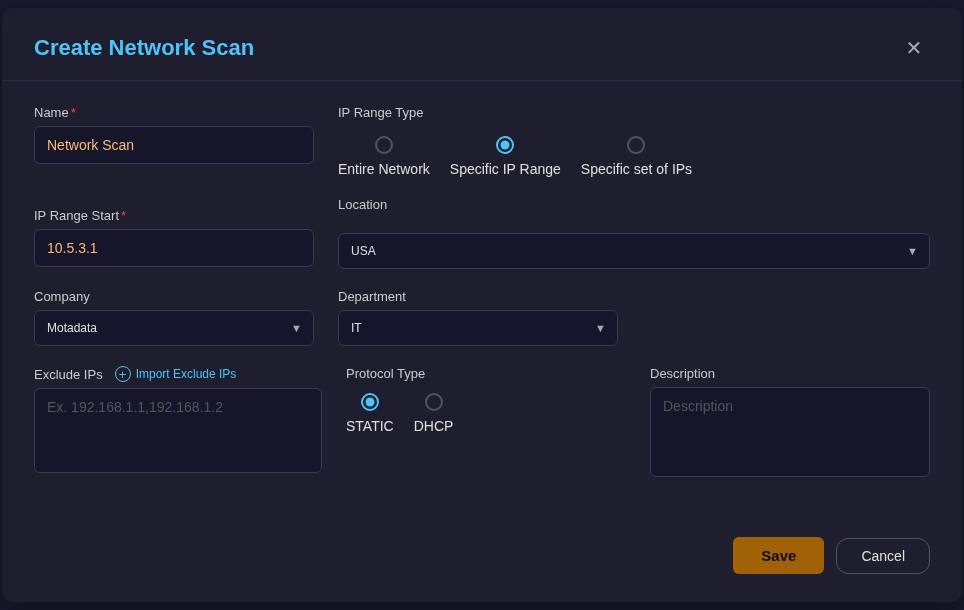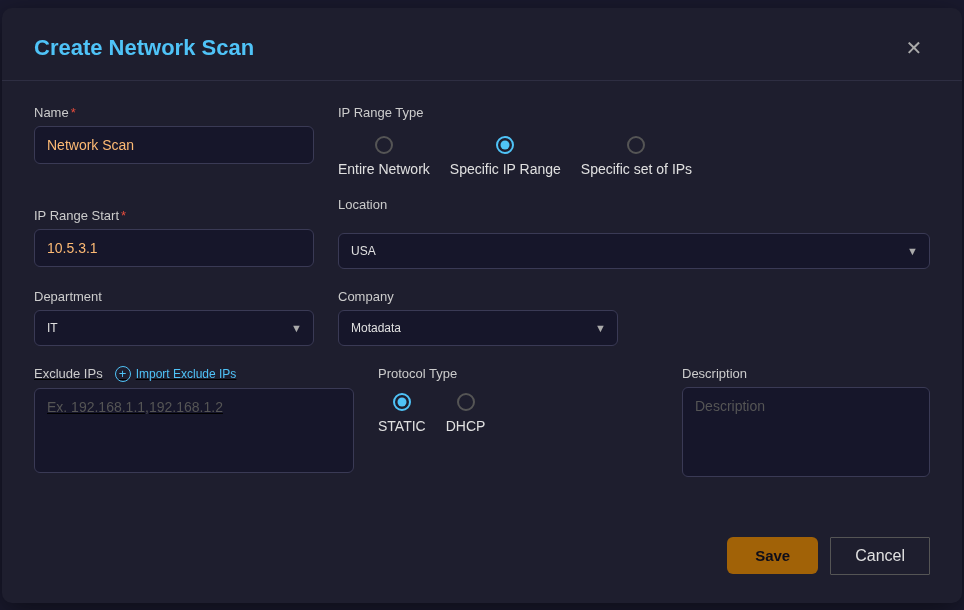--- a/index.html
+++ b/index.html
@@ -60,21 +60,21 @@
       flex-direction: column;
       gap: 6px;
     }
     .form-group.name-group { width: 280px; }
     .form-group.ip-range-type-group { flex: 1; }
     .form-group.ip-start-group { width: 280px; margin-top: 11px; }
     .form-group.ip-end-group { width: 280px; }
     .form-group.location-group { flex: 1; gap: 21px; }
     .form-group.department-group { width: 280px; }
     .form-group.company-group { width: 280px; }
-    .form-group.exclude-group { width: 320px; text-decoration: underline; }
+    .form-group.exclude-group { width: 288px; }
     .form-group.protocol-group { width: 280px; }
     .form-group.description-group { flex: 1; }
 
     label {
       font-size: 13px;
       color: #ccc;
       font-weight: 500;
     }
     label .required {
       color: #e74c3c;
@@ -220,23 +220,23 @@
       border-radius: 6px;
       padding: 10px 28px;
       font-size: 15px;
       font-weight: 600;
       cursor: pointer;
     }
     .btn-cancel {
       background: transparent;
       color: #e0e0e0;
       border: 1.5px solid #555;
-      border-radius: 1px;
+      border-radius: 12px;
       padding: 9px 24px;
-      font-size: 16px;
+      font-size: 14px;
       cursor: pointer;
     }
     .ip-range-type-label {
       font-size: 13px;
       color: #ccc;
       margin-bottom: 4px;
     }
   </style>
 </head>
 <body>
@@ -287,40 +287,40 @@
           <select>
             <option>USA</option>
             <option>Europe</option>
             <option>Asia</option>
           </select>
         </div>
       </div>
     </div>
 
     <div class="form-row">
+      <div class="form-group company-group">
+        <label>Company</label>
+        <div class="select-wrapper">
+          <select>
+            <option>Motadata</option>
+            <option>Other</option>
+          </select>
+        </div>
+      </div>
       <div class="form-group department-group">
         <label>Department</label>
         <div class="select-wrapper">
           <select>
             <option>IT</option>
             <option>HR</option>
             <option>Finance</option>
             <option>Operations</option>
           </select>
         </div>
       </div>
-      <div class="form-group company-group">
-        <label>Company</label>
-        <div class="select-wrapper">
-          <select>
-            <option>Motadata</option>
-            <option>Other</option>
-          </select>
-        </div>
-      </div>
     </div>
 
     <div class="form-row">
       <div class="form-group exclude-group">
         <div class="exclude-label-row">
           <label>Exclude IPs</label>
           <button class="import-btn">
             <span class="plus-circle">+</span>
             <span>Import Exclude IPs</span>
           </button>

